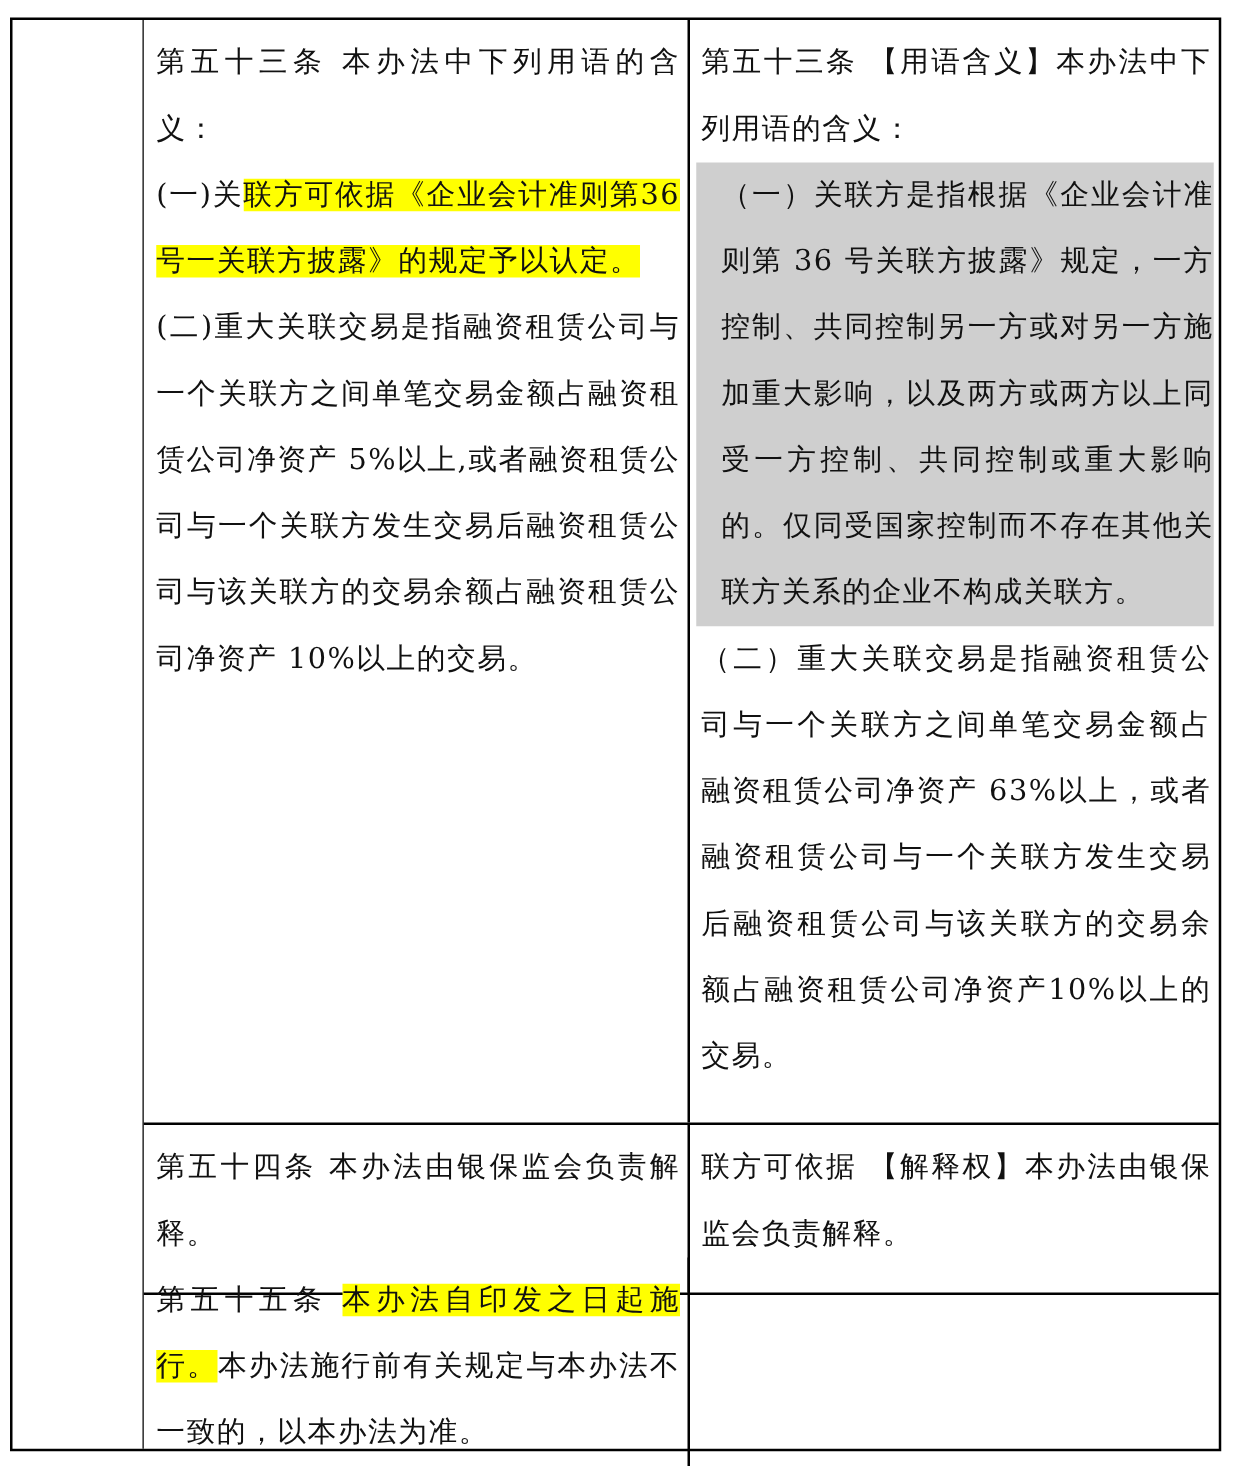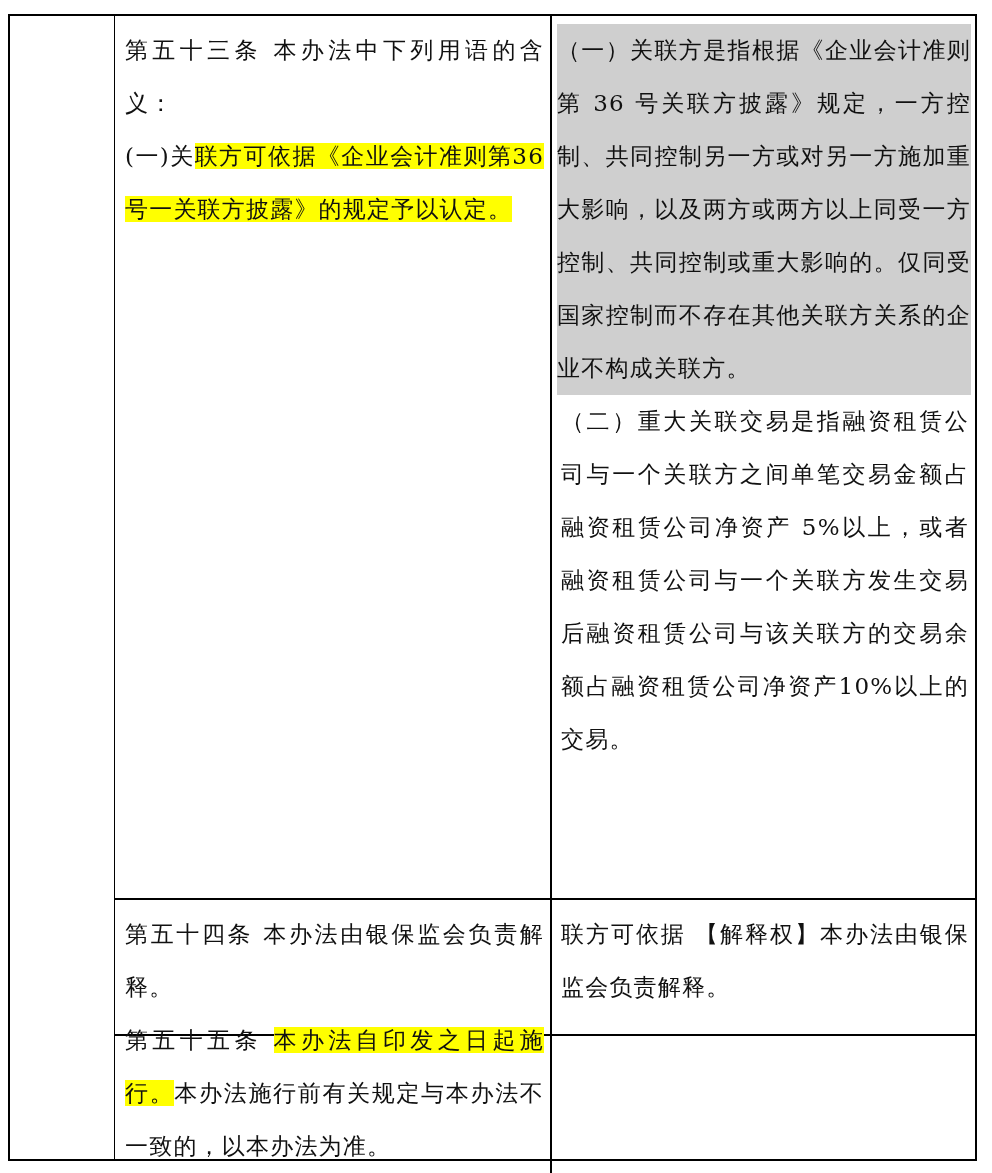--- a/index.html
+++ b/index.html
@@ -10,36 +10,38 @@
   .col-empty { position: absolute; left: 0; top: 0; width: 104px; height: 100%;
                border-right: 1px solid #000; }
   .row { position: absolute; left: 105px; right: 0; border-bottom: 2px solid #000; box-sizing: border-box; }
   .row:last-child { border-bottom: none; }
   .cell { position: absolute; top: 0; bottom: 0; box-sizing: border-box; overflow: hidden; }
   .cell.left { left: 0; width: 437px; border-right: 2px solid #000; padding: 8px 6px 0 10px; }
   .cell.right { left: 437px; right: 0; padding: 8px 6px 0 9px; }
   .para { font-size: 23px; line-height: 53px; letter-spacing: 1.2px; text-align: justify; margin: 0; }
   .hl-yellow { background: #ffff00; margin-top: 47px; }
   .hl-gray { background: #cfcfcf; }
-  .block-gray { background: #cfcfcf; margin-left: -4px; margin-right: -2px; padding-left: 0; }
+  .block-gray { background: #cfcfcf; margin-left: -4px; margin-right: -2px; padding-left: 20px; }
 </style>
 </head>
 <body>
 
 <div class="table">
   <div class="col-empty"></div>
 
   <div class="row" style="top:0; height:884px;">
     <div class="cell left">
       <p class="para">第五十三条  本办法中下列用语的含义：</p>
       <p class="para"><span>(一)关</span><span class="hl-yellow">联方可依据《企业会计准则第36 号一关联方披露》的规定予以认定。</span></p>
+      <p class="para">(二)重大关联交易是指融资租赁公司与一个关联方之间单笔交易金额占融资租赁公司净资产 5%以上,或者融资租赁公司与一个关联方发生交易后融资租赁公司与该关联方的交易余额占融资租赁公司净资产 10%以上的交易。</p>
     </div>
     <div class="cell right">
+      <p class="para">第五十三条 【用语含义】本办法中下列用语的含义：</p>
       <p class="para block-gray">（一）关联方是指根据《企业会计准则第 36 号关联方披露》规定，一方控制、共同控制另一方或对另一方施加重大影响，以及两方或两方以上同受一方控制、共同控制或重大影响的。仅同受国家控制而不存在其他关联方关系的企业不构成关联方。</p>
-      <p class="para">（二）重大关联交易是指融资租赁公司与一个关联方之间单笔交易金额占融资租赁公司净资产 5%以上，或者融资租赁公司与一个关联方发生交易后融资租赁公司与该关联方的交易余额占融资租赁公司净资产10%以上的交易。</p>
+      <p class="para">（二）重大关联交易是指融资租赁公司与一个关联方之间单笔交易金额占融资租赁公司净资产 63%以上，或者融资租赁公司与一个关联方发生交易后融资租赁公司与该关联方的交易余额占融资租赁公司净资产10%以上的交易。</p>
     </div>
   </div>
 
   <div class="row" style="top:884px; height:136px;">
     <div class="cell left">
       <p class="para">第五十四条  本办法由银保监会负责解释。</p>
     </div>
     <div class="cell right">
       <p class="para">联方可依据 【解释权】本办法由银保监会负责解释。</p>
     </div>

